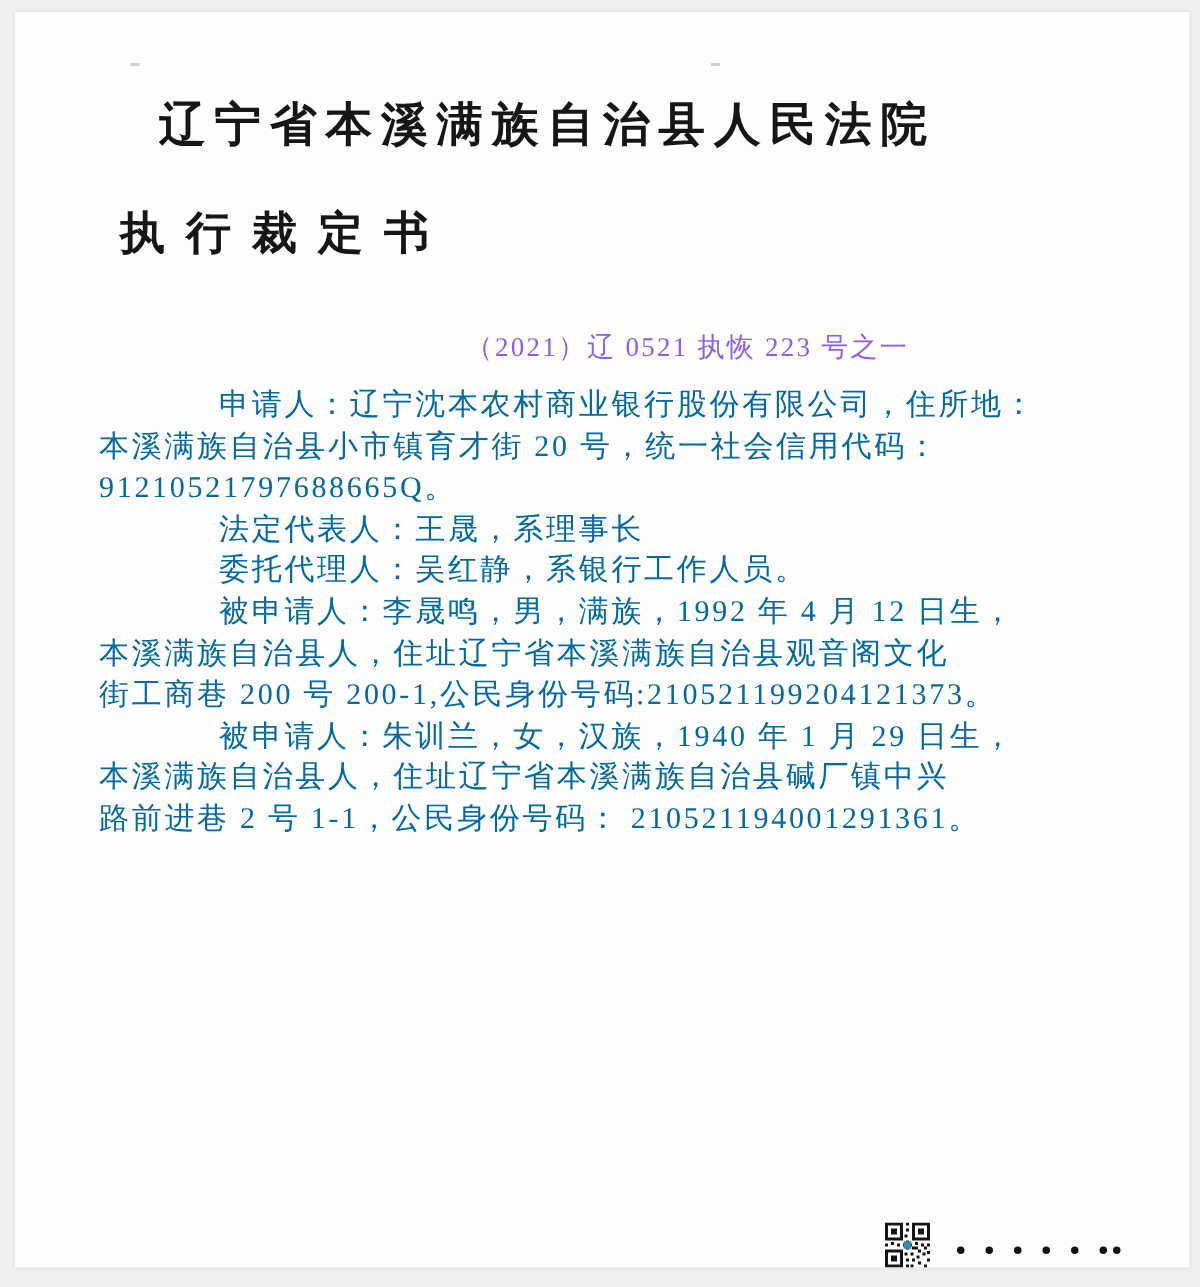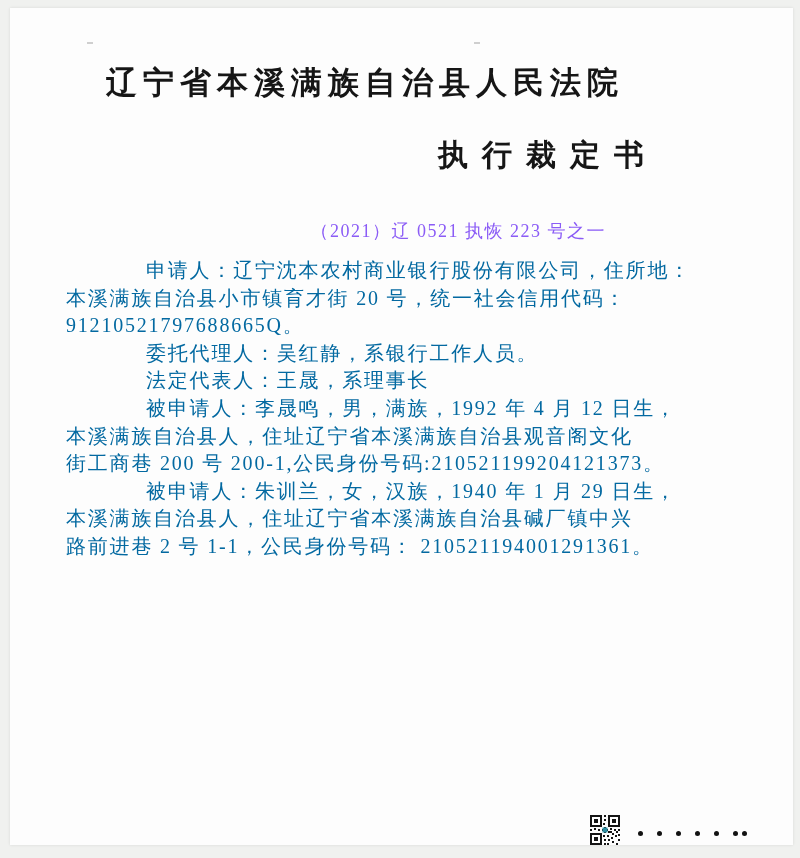--- a/index.html
+++ b/index.html
@@ -35,21 +35,21 @@
     text-align: center;
     padding-left: 6px;       
     white-space: nowrap;
     color: #161616;
   }
   .doc-title {
     margin: 31px 0 0 0;
     font-size: 30px;
     font-weight: bold;
     letter-spacing: 14px;
-    text-align: right;
+    text-align: left;
     padding-left: 14px;      
     white-space: nowrap;
     color: #161616;
   }
   .case-no {
     margin-top: 43px;
     font-size: 18px;
     letter-spacing: 1.5px;
     text-align: right;
     padding-right: 52px;
@@ -106,22 +106,22 @@
       <h1 class="court">辽宁省本溪满族自治县人民法院</h1>
 
       <h2 class="doc-title">执行裁定书</h2>
 
       <div class="case-no">（2021）辽 0521 执恢 223 号之一</div>
 
       <div class="body-text">
         <p>申请人：辽宁沈本农村商业银行股份有限公司，住所地：
 本溪满族自治县小市镇育才街 20 号，统一社会信用代码：
 91210521797688665Q。</p>
+        <p>法定代表人：王晟，系理事长</p>
         <p>委托代理人：吴红静，系银行工作人员。</p>
-        <p>法定代表人：王晟，系理事长</p>
         <p>被申请人：李晟鸣，男，满族，1992 年 4 月 12 日生，
 本溪满族自治县人，住址辽宁省本溪满族自治县观音阁文化
 街工商巷 200 号 200-1,公民身份号码:210521199204121373。</p>
         <p>被申请人：朱训兰，女，汉族，1940 年 1 月 29 日生，
 本溪满族自治县人，住址辽宁省本溪满族自治县碱厂镇中兴
 路前进巷 2 号 1-1，公民身份号码： 210521194001291361。</p>
       </div>
     </div>
 
     <div class="qr">

